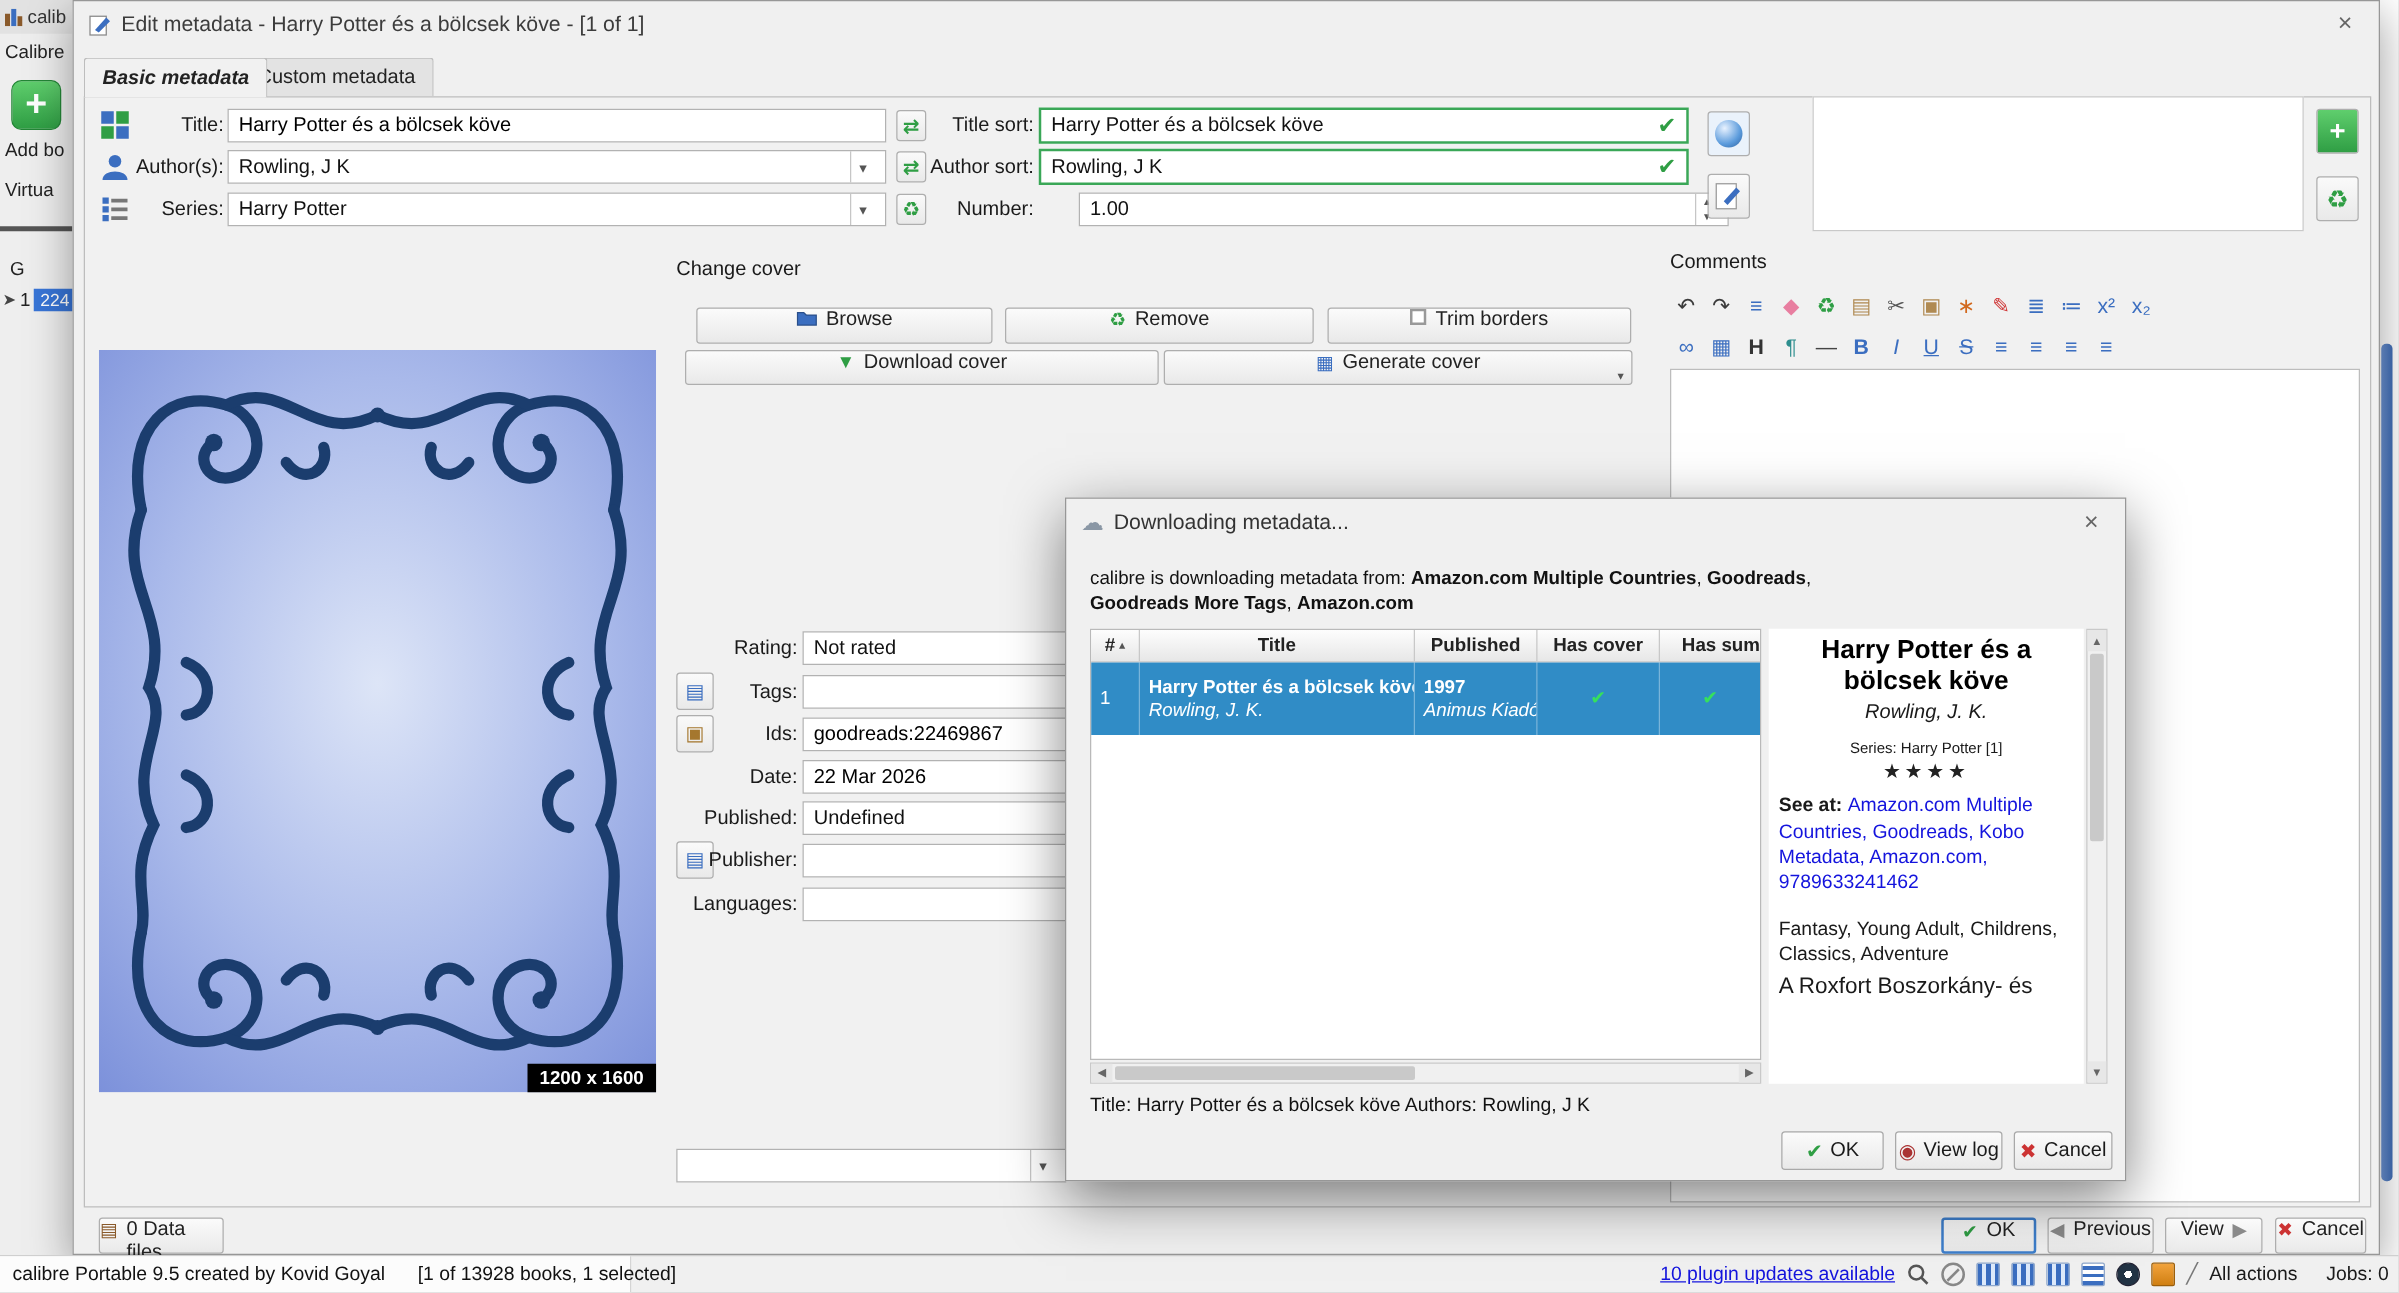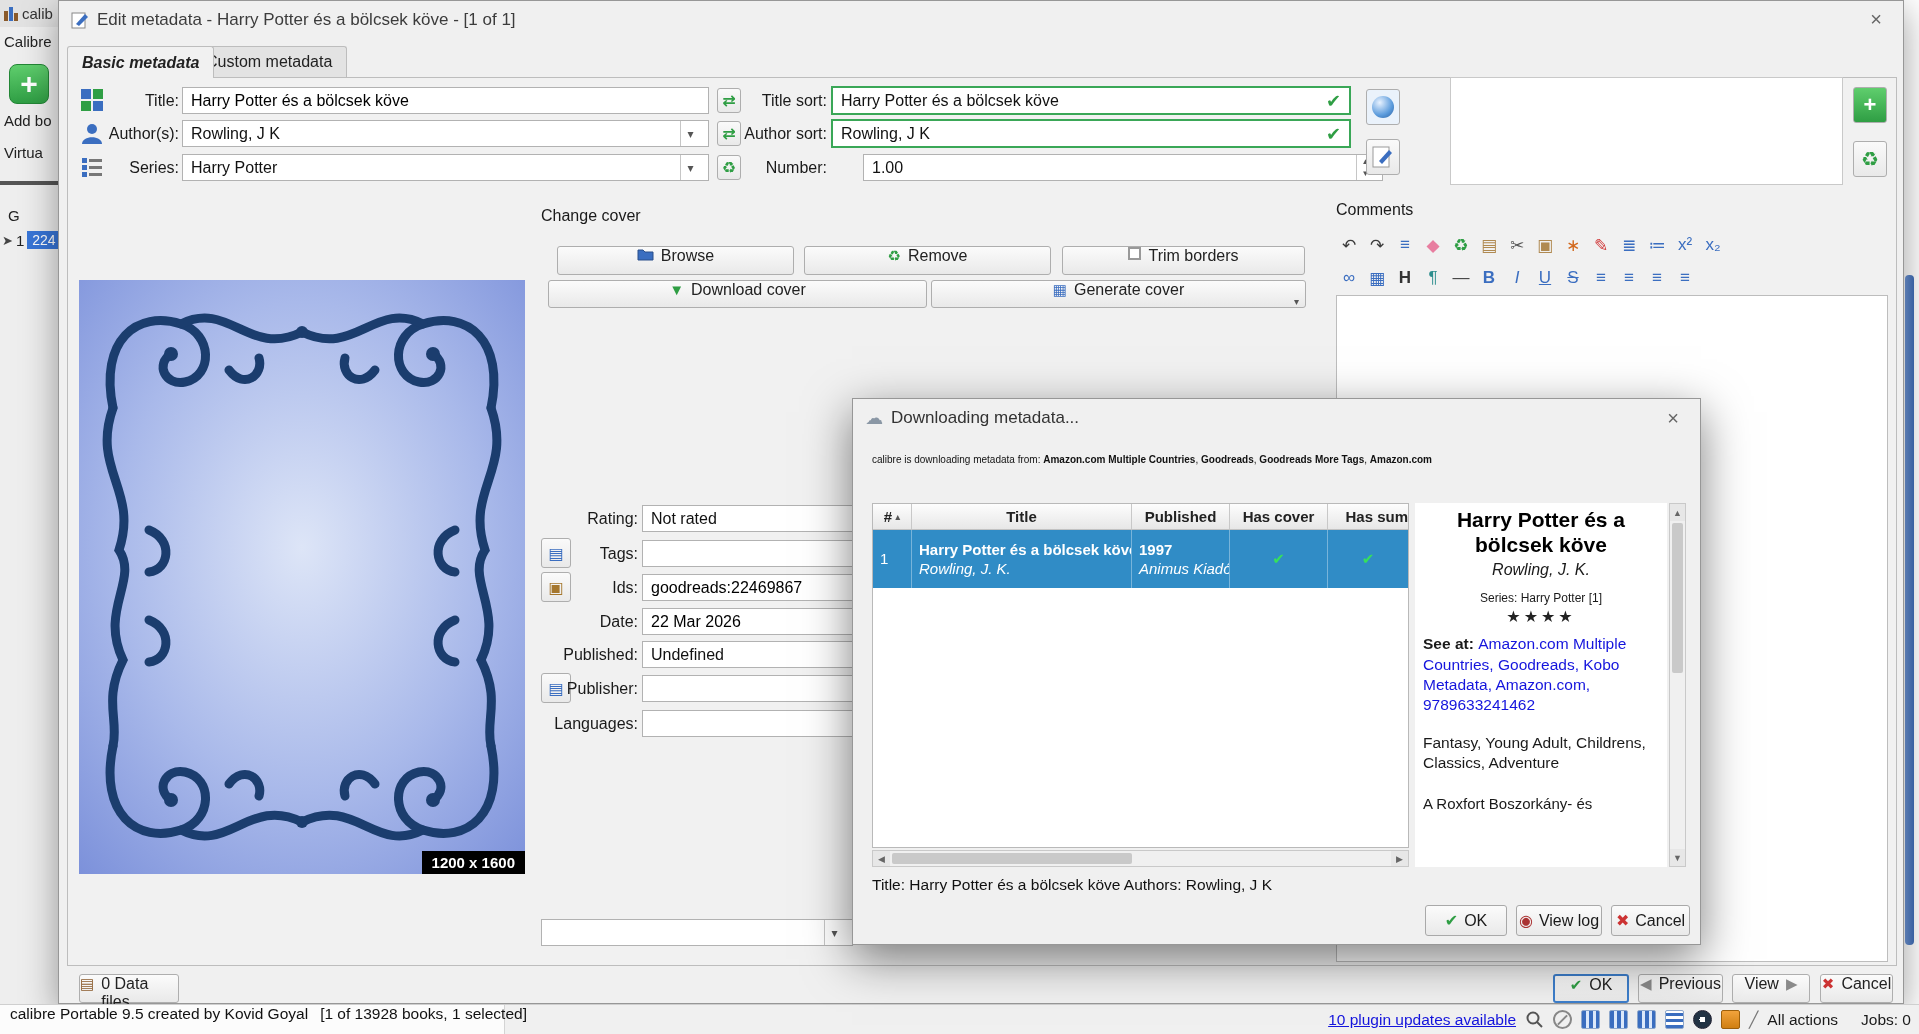--- a/index.html
+++ b/index.html
@@ -45,45 +45,45 @@
   
   #comments-label{position:absolute;left:1277px;top:200px;font-size:16px;color:#1a1a1a}
   .tbrow{position:absolute;left:1277px;display:flex;gap:2px;align-items:center}
   .tbi{width:26px;height:26px;display:flex;align-items:center;justify-content:center;font-size:17px;border-radius:3px}
   #comments-editor{position:absolute;left:1277px;top:294px;width:552px;height:667px;background:#fff;border:1px solid #bdbdbd}
   
   .footbtn{position:absolute;top:973px;height:29px}
   
   #ddlg{left:852px;top:398px;width:849px;height:547px;z-index:60;box-shadow:0 14px 44px rgba(0,0,0,.5)}
   #ddlg-titlebar{position:absolute;left:0;top:0;width:100%;height:38px;display:flex;align-items:center;gap:8px;padding:0 12px;font-size:17px;color:#333}
-  #dmsg{position:absolute;left:19px;top:54px;width:655px;font-size:10px;line-height:1.35;color:#111}
+  #dmsg{position:absolute;left:19px;top:54px;width:655px;font-size:15px;line-height:1.35;color:#111}
   #dtable{position:absolute;left:19px;top:104px;width:537px;height:345px;border:1px solid #b9b9b9;background:#fff}
   .th{display:flex;height:26px;background:linear-gradient(#fdfdfd,#e7e7e7);border-bottom:1px solid #c2c2c2;font-size:15px;font-weight:bold;color:#222}
   .th>div{display:flex;align-items:center;justify-content:center;border-right:1px solid #c8c8c8;gap:3px}
   .trow{display:flex;height:58px;background:#308cc6;color:#fff}
   .trow>div{border-right:1px solid rgba(255,255,255,.35);padding:4px 7px;display:flex;flex-direction:column;justify-content:center;font-size:15px;line-height:1.3;overflow:hidden;white-space:nowrap}
   .c-num{width:39px}.c-title{width:220px}.c-pub{width:98px}.c-cov{width:98px}.c-sum{width:80px}
   .rowcheck{color:#36e05c;font-weight:bold;font-size:20px;text-align:center;align-items:center}
   .scrollbar{position:absolute;background:#f0f0f0;border:1px solid #c9c9c9;display:flex}
   .sb-arrow{background:#e7e7e7;color:#666;display:flex;align-items:center;justify-content:center;font-size:9px}
   .sb-thumb{background:#c9c9c9;border-radius:2px}
   #ddetails{position:absolute;left:562px;top:104px;width:252px;height:364px;background:#fff;padding:4px 8px;overflow:hidden}
   #ddetails .dd-title{font-size:21px;font-weight:bold;text-align:center;line-height:1.2;color:#000}
   #ddetails .dd-author{font-style:italic;text-align:center;font-size:16px;margin-top:4px}
   #ddetails .dd-series{text-align:center;font-size:12px;margin-top:12px}
   #ddetails .dd-stars{text-align:center;font-size:16px;letter-spacing:3px;margin-top:2px;color:#222}
   #ddetails .dd-seeat{font-size:15.5px;line-height:1.3;margin-top:8px}
   #ddetails .dd-links{color:#1414dd}
   #ddetails .dd-tags{font-size:15.5px;line-height:1.3;margin-top:18px}
-  #ddetails .dd-summary{font-size:15px;margin-top:22px}
+  #ddetails .dd-summary{font-size:18px;margin-top:4px}
   #dstatus{position:absolute;left:19px;top:477px;font-size:15.5px;color:#111}
   .dbtn{position:absolute;top:506px;height:31px;display:flex;align-items:center;justify-content:center;gap:6px;background:linear-gradient(#fbfbfb,#e9e9e9);border:1px solid #a9a9a9;border-radius:3px;font-size:16px}
   
   #statusbar{left:0;top:1004px;width:1919px;height:30px;background:#f0f0f0;border-top:1px solid #cfcfcf;display:flex;align-items:center}
-  #sb-left{width:505px;height:30px;background:#fcfcfc;border-right:1px solid #d4d4d4;display:flex;align-items:flex-start;gap:12px;padding:0 10px;font-size:15.5px;color:#111;white-space:nowrap}
+  #sb-left{width:505px;height:30px;background:#fcfcfc;border-right:1px solid #d4d4d4;display:flex;align-items:center;gap:26px;padding:0 10px;font-size:15.5px;color:#111;white-space:nowrap}
   #sb-right{margin-left:auto;display:flex;align-items:center;gap:9px;padding-right:8px;font-size:15.5px}
   .link{color:#1414dd;text-decoration:underline}
   .sb-ic{width:19px;height:19px;display:inline-block;position:relative;border-radius:2px}
   .cols{background:repeating-linear-gradient(90deg,#3b6ec0 0 4px,#dce9fb 4px 7px);border:1px solid #8fa8cc}
   .gridic{background:repeating-linear-gradient(0deg,#3b6ec0 0 3px,#fff 3px 6px),repeating-linear-gradient(90deg,rgba(59,110,192,.6) 0 3px,rgba(255,255,255,0) 3px 6px);border:1px solid #8fa8cc}
   .prohib{border:2px solid #888;border-radius:50%}
   .prohib i{position:absolute;left:1px;top:7px;width:13px;height:2px;background:#888;transform:rotate(-45deg)}
   .eyeic{background:radial-gradient(circle,#fff 0 3px,#234 3px 8px);border:1px solid #223;border-radius:50%}
   .bookic{background:linear-gradient(#f2a33c,#d07f12);border:1px solid #9c5f0b}
 </style>

